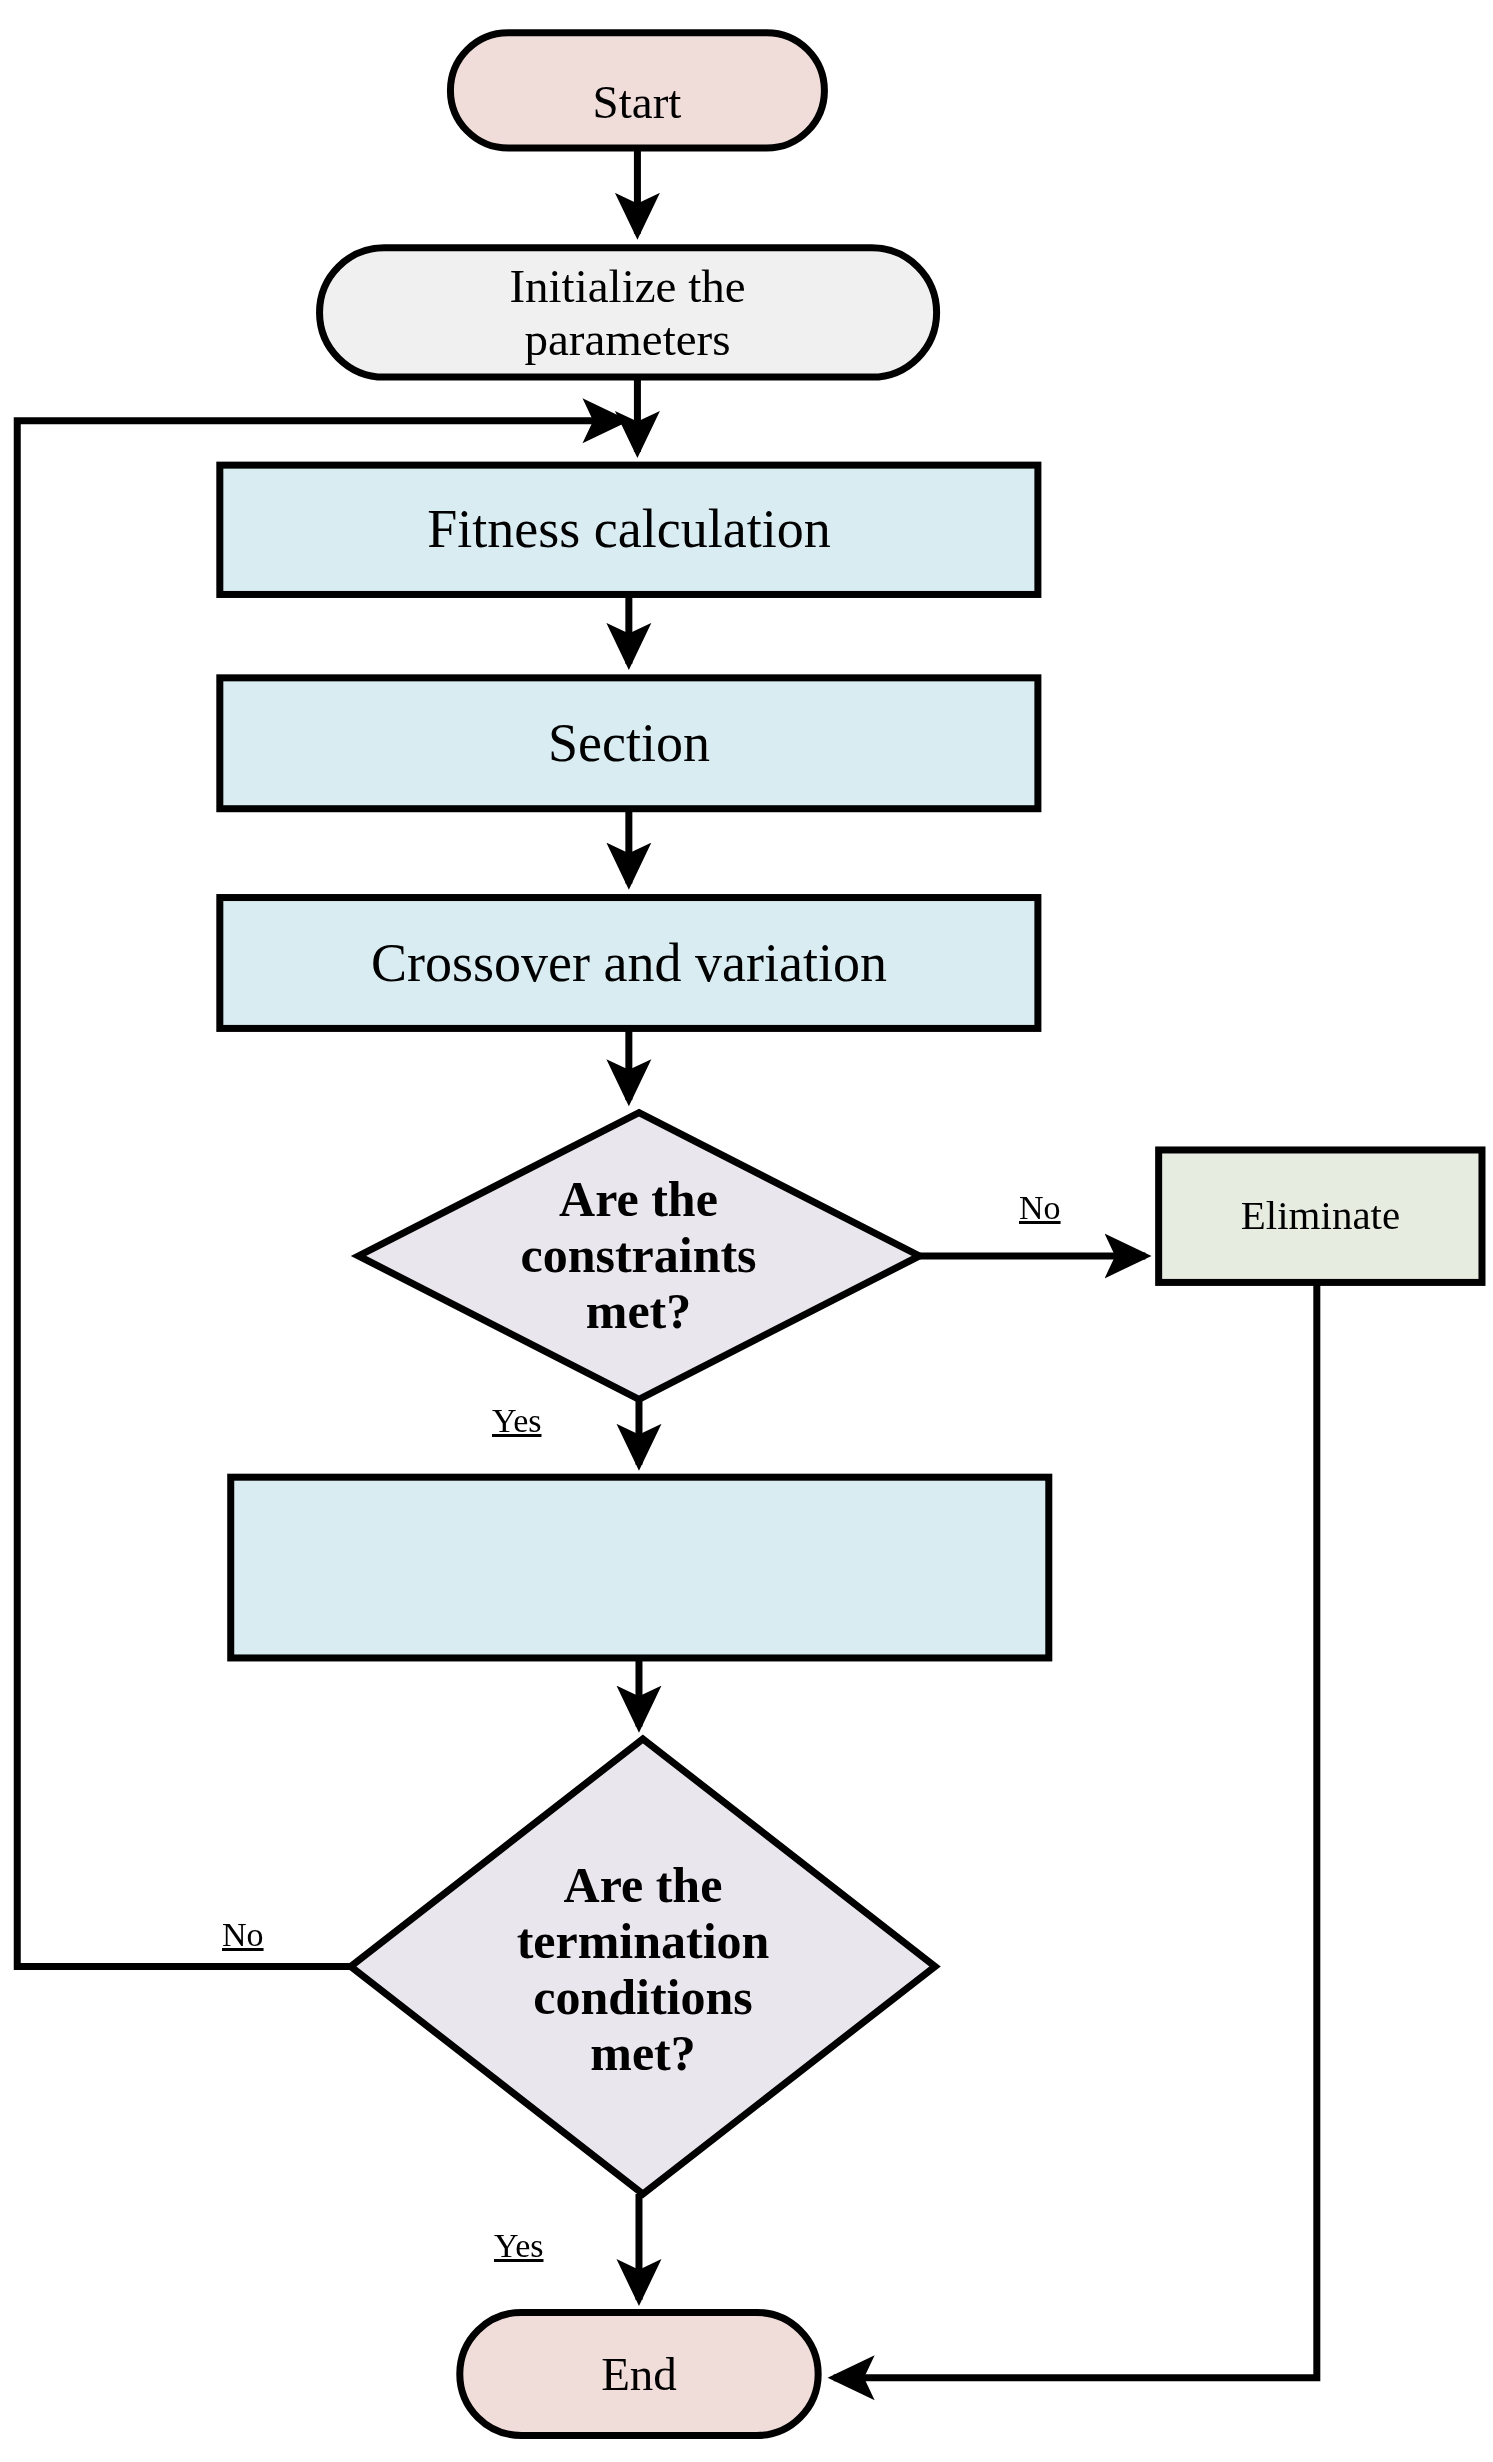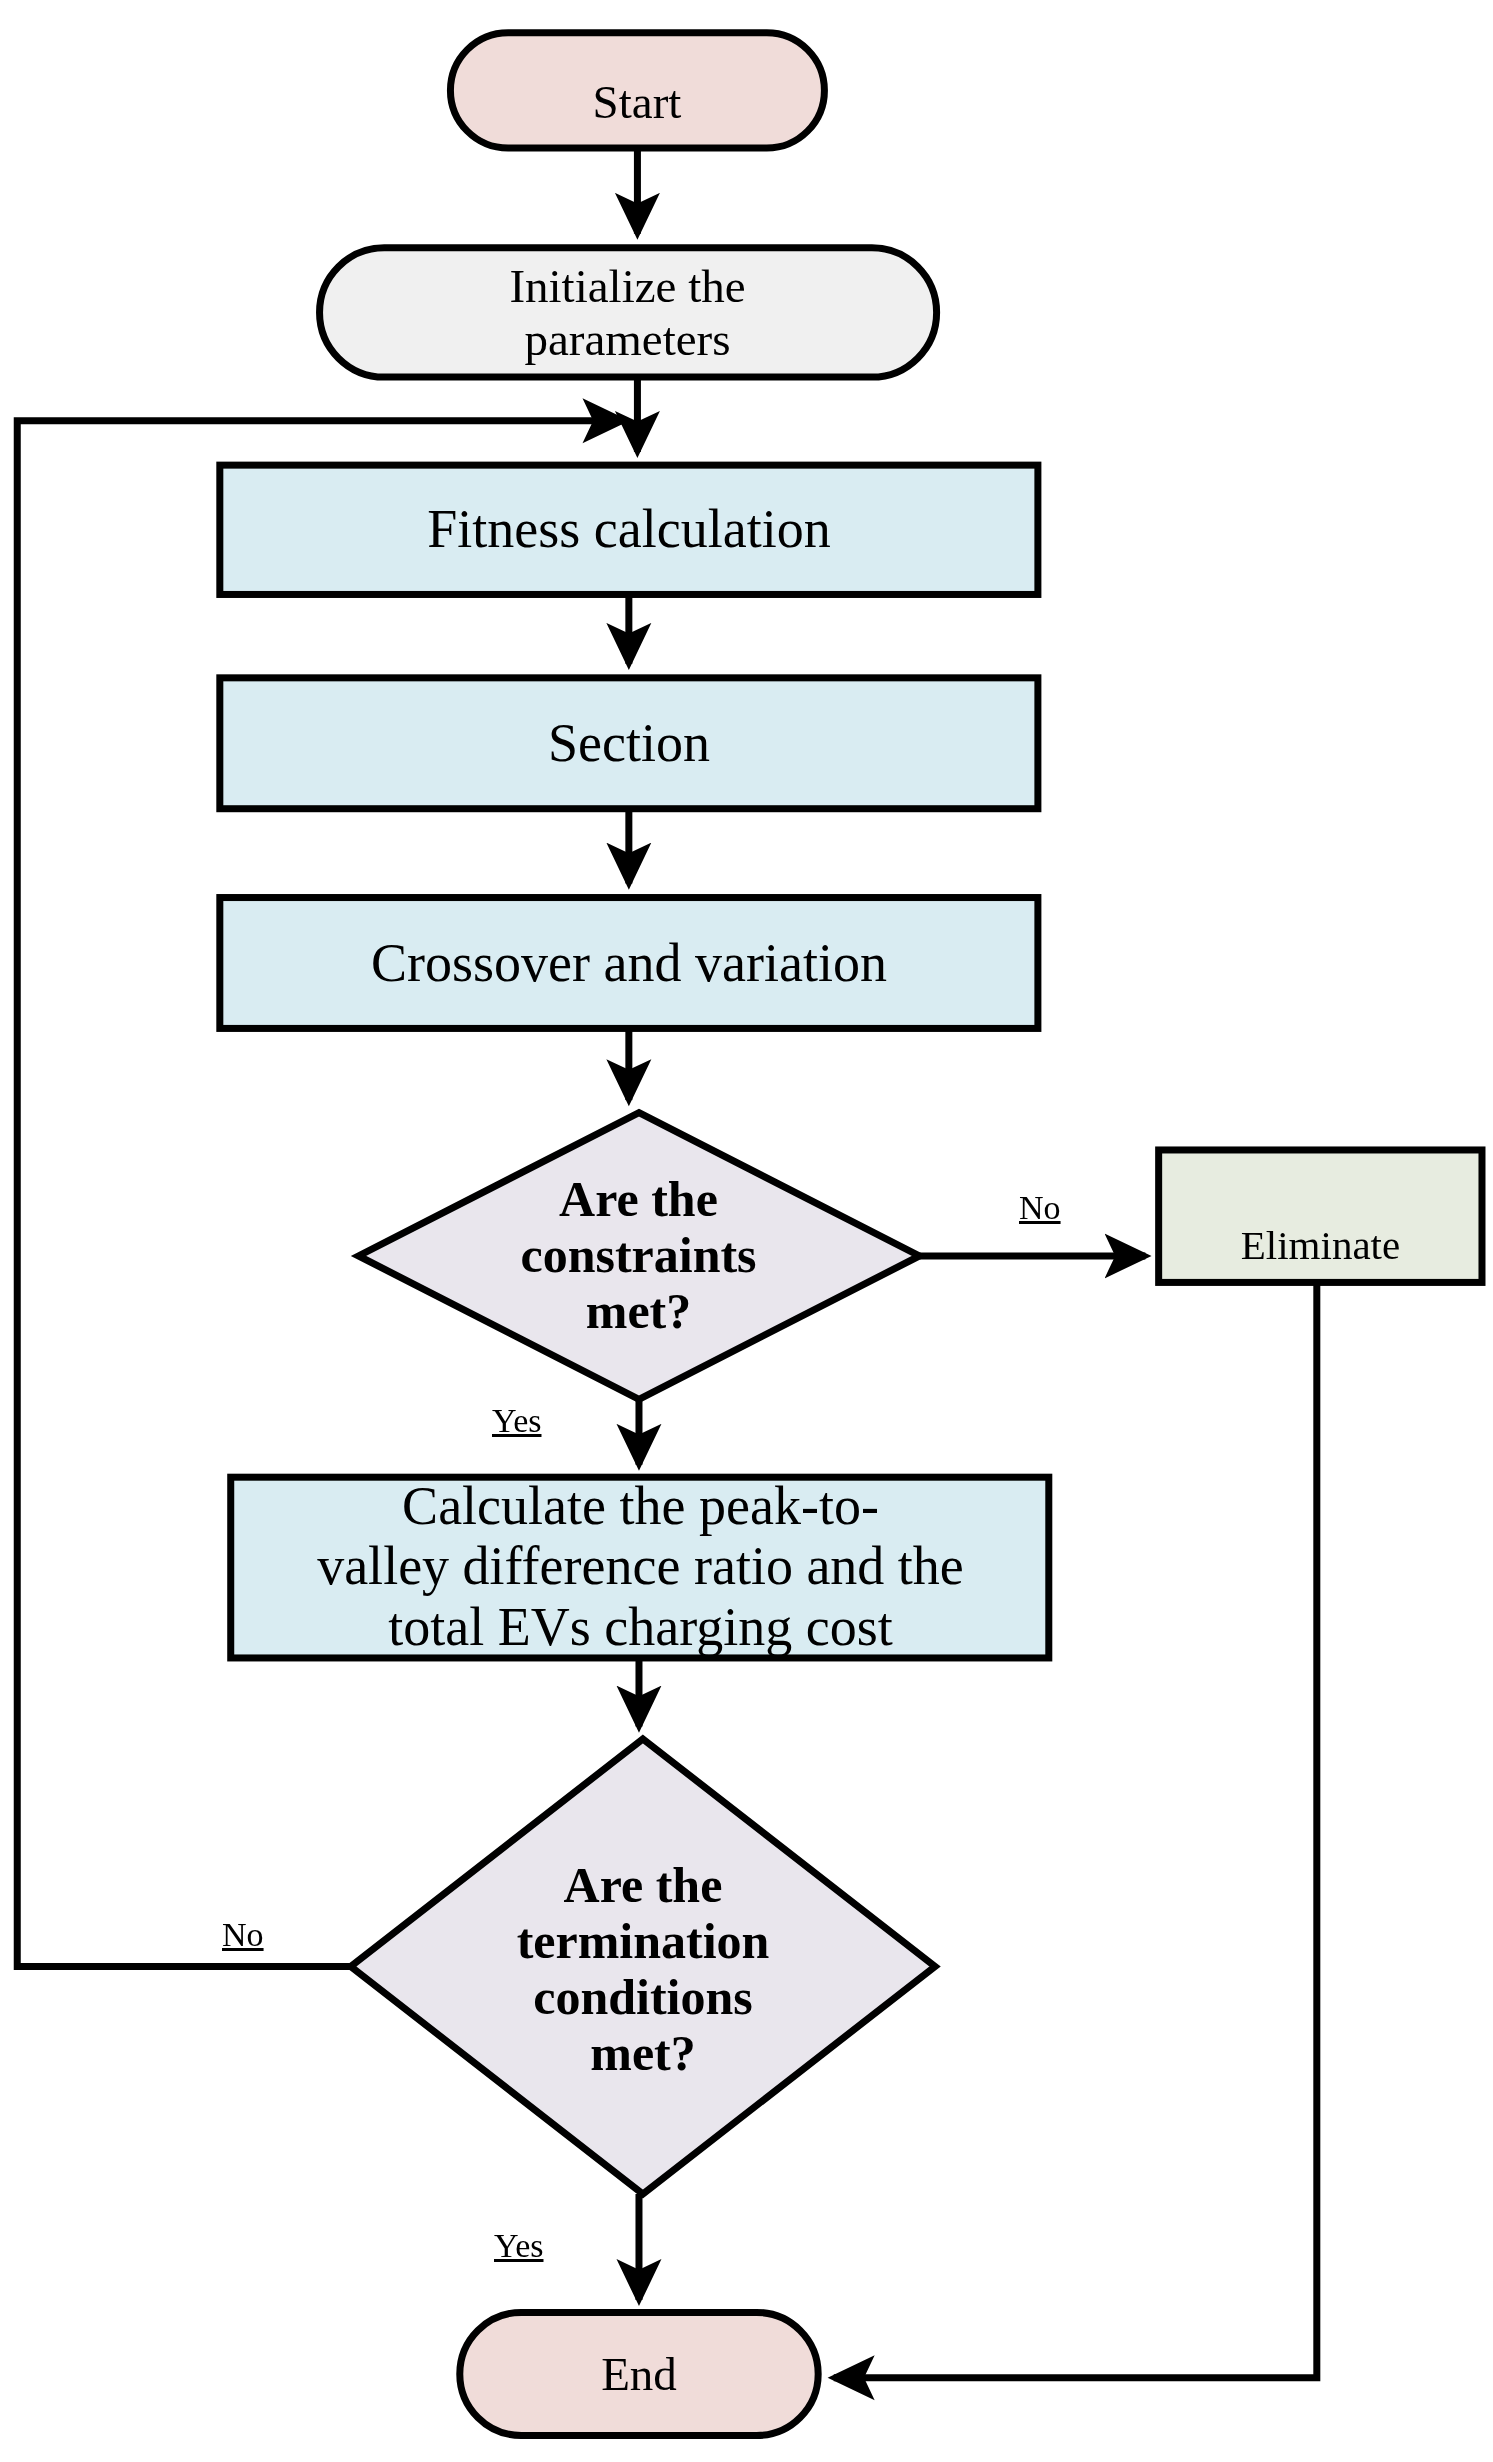--- a/index.html
+++ b/index.html
@@ -113,25 +113,22 @@
   <div class="node-label fs-process" style="left:220px; top:465px; width:818px; height:129px;">Fitness calculation</div>
 
   <div class="node-label fs-process" style="left:220px; top:678px; width:818px; height:131px;">Section</div>
 
   <div class="node-label fs-process" style="left:220px; top:898px; width:818px; height:131px;">Crossover and variation</div>
 
   <div class="node-label fs-decision" style="left:436px; top:1126px; width:405px; height:257px;">Are the
 constraints
 met?</div>
 
-  <div class="node-label fs-elim" style="left:1159px; top:1180px; width:323px; height:132px;">Eliminate</div>
+  <div class="node-label fs-elim" style="left:1159px; top:1150px; width:323px; height:132px;">Eliminate</div>
 
-  <div class="node-label fs-process" style="left:218px; top:1473px; width:845px; height:187px;">Calculate the peak-to-
-valley difference ratio and the
-total EVs charging cost</div>
 
   <div class="node-label fs-decision" style="left:448px; top:1794px; width:390px; height:349px;">Are the
 termination
 conditions
 met?</div>
 
   <div class="node-label fs-terminal" style="left:460px; top:2313px; width:358px; height:123px;">End</div>
 
   <div class="edge-label fs-edge" style="left:1019px; top:1191px;">No</div>
 

